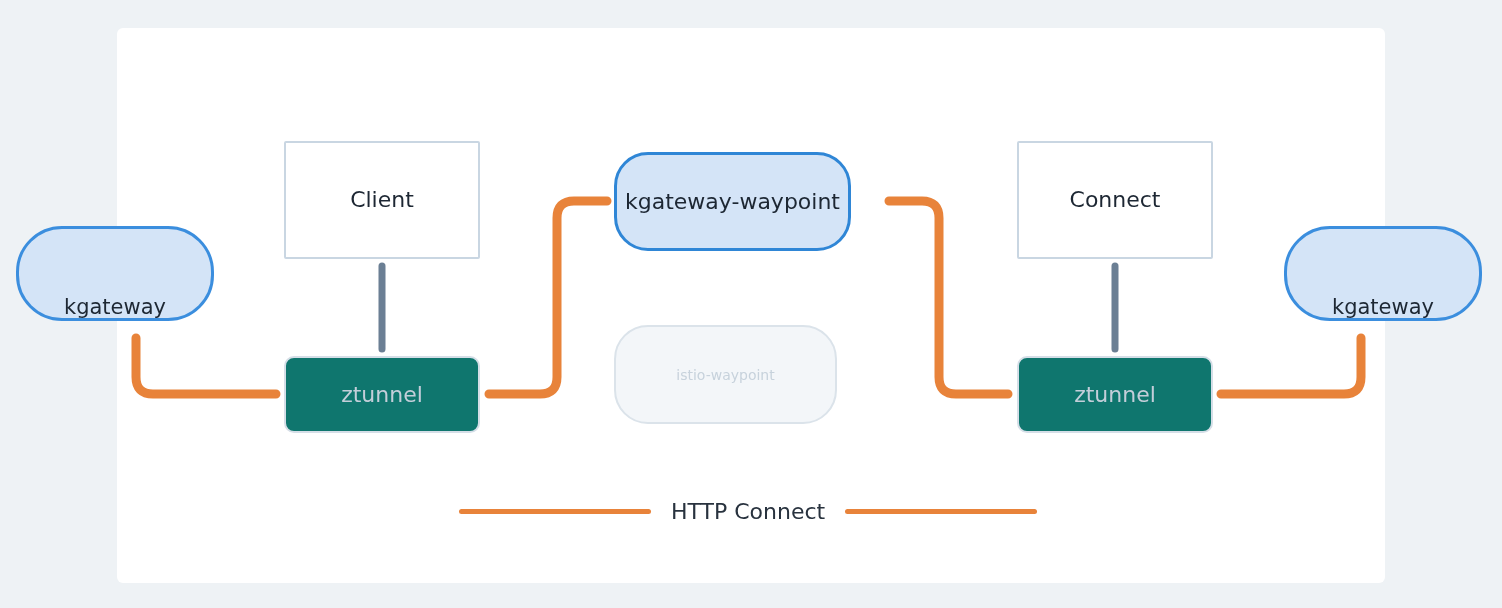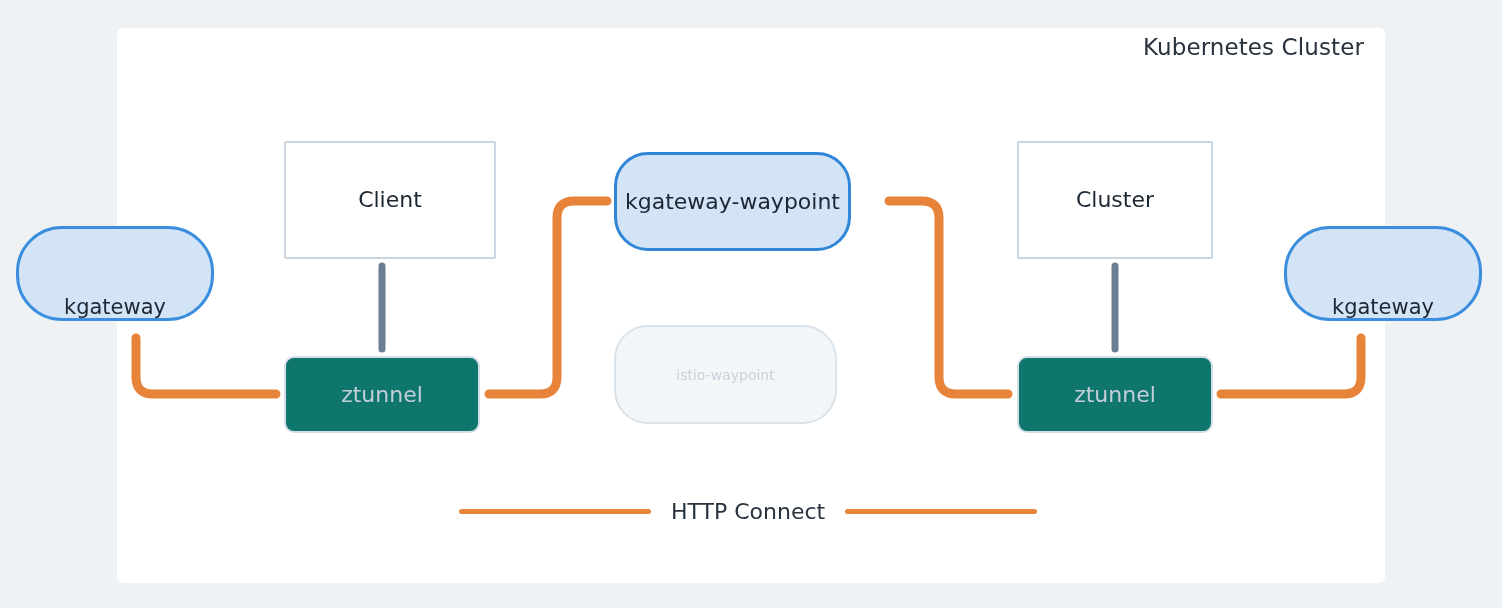--- a/index.html
+++ b/index.html
@@ -69,21 +69,21 @@
   .kgw-left  { left: 16px;   top: 226px; width: 198px; height: 95px; }
   .kgw-right { left: 1284px; top: 226px; width: 198px; height: 95px; }
   
   .plainbox {
     background: #ffffff;
     border: 2px solid #c9d6e2;
     border-radius: 2px;
     font-size: 22px;
     color: #1d2733;
   }
-  .client-box { left: 284px;  top: 141px; width: 212px; height: 118px; }
+  .client-box { left: 284px;  top: 141px; width: 196px; height: 118px; }
   .server-box { left: 1017px; top: 141px; width: 196px; height: 118px; }
   
   .ztunnel {
     background: #0f766e;
     border: 2px solid #d5dee7;
     border-radius: 10px;
     font-size: 22px;
     color: #c3ced9;
   }
   .ztunnel-left  { left: 284px;  top: 356px; width: 196px; height: 77px; }
@@ -130,21 +130,20 @@
     white-space: nowrap;
   }
 </style>
 </head>
 <body>
 
 <div id="stage">
 
   <div class="cluster-panel"></div>
 
-  <div class="cluster-title" style="left:1143px; top:34px;">Kubernetes Cluster</div>
 
   <svg id="wires" viewBox="0 0 1502 608" width="1502" height="608">
 
     <line x1="382" y1="266" x2="382" y2="349" stroke="#6b7f94" stroke-width="7" stroke-linecap="round"></line>
     <line x1="1115" y1="266" x2="1115" y2="349" stroke="#6b7f94" stroke-width="7" stroke-linecap="round"></line>
 
     <path d="M 136 338 L 136 377 Q 136 394 153 394 L 276 394" fill="none" stroke="#e8833a" stroke-width="9" stroke-linecap="round" stroke-linejoin="round"></path>
 
     <path d="M 489 394 L 540 394 Q 557 394 557 377 L 557 218 Q 557 201 574 201 L 607 201" fill="none" stroke="#e8833a" stroke-width="9" stroke-linecap="round" stroke-linejoin="round"></path>
 
@@ -167,21 +166,21 @@
 
   <div class="node kgw-waypoint">
     <span class="node-label">kgateway-waypoint</span>
   </div>
 
   <div class="node istio-waypoint">
     <span class="node-label">istio-waypoint</span>
   </div>
 
   <div class="node plainbox server-box">
-    <span class="node-label">Cluster</span>
+    <span class="node-label">Connect</span>
   </div>
 
   <div class="node ztunnel ztunnel-right">
     <span class="node-label">ztunnel</span>
   </div>
 
   <div class="node kgw kgw-right">
     <span class="node-label">kgateway</span>
   </div>
 

